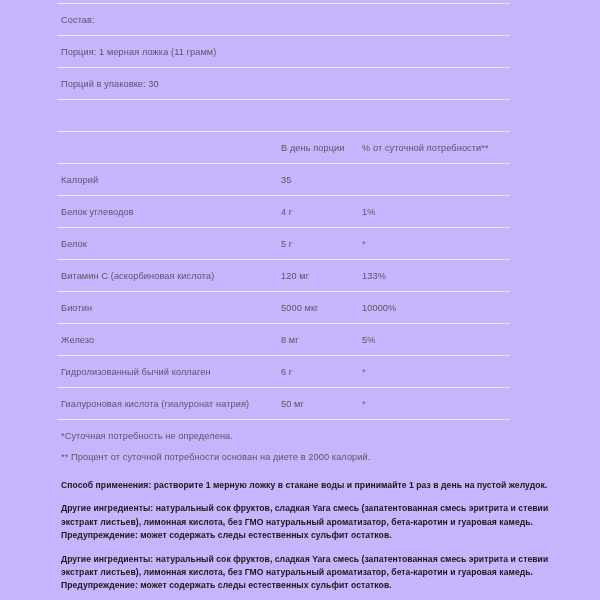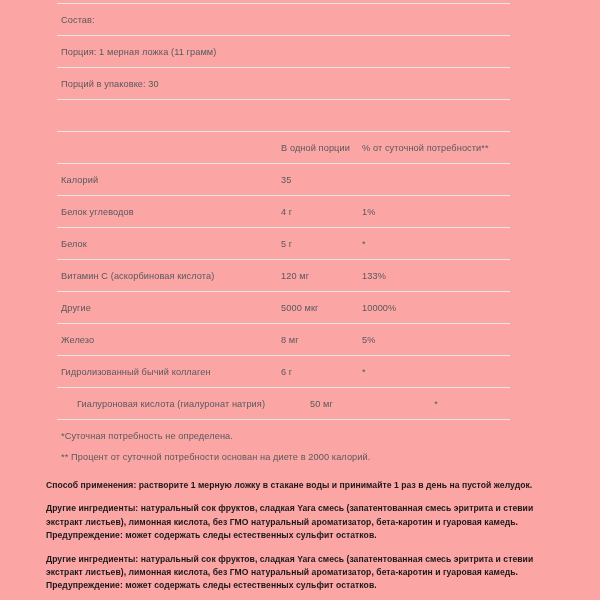--- a/index.html
+++ b/index.html
@@ -7,21 +7,21 @@
     margin: 0; padding: 0;
     width: 600px; height: 600px;
     background: #ffffff;
     font-family: "Liberation Sans", "DejaVu Sans", sans-serif;
     -webkit-font-smoothing: antialiased;
   }
   #page {
     position: relative;
     width: 600px;
     height: 600px;
-    background: #fca5a5;
+    background: #c4b5fd;
     overflow: hidden;
   }
 
   
   .sf-table {
     position: absolute;
     left: 57px;
     top: 3px;
     width: 453px;
     border-collapse: collapse;
@@ -31,21 +31,21 @@
   .sf-table td {
     border-top: 1px solid #e8e8e8;
     padding: 0 0 0 4px;
     font-size: 9.2px;
     color: #58595b;
     vertical-align: middle;
     font-weight: 400;
     letter-spacing: 0.1px;
     white-space: nowrap;
   }
-  .sf-table tr:last-child td { border-bottom: 1px solid #e8e8e8; text-align: center; }
+  .sf-table tr:last-child td { border-bottom: 1px solid #e8e8e8; }
   .col-name  { width: 224px; }
   .col-amt   { width: 81px; }
   .col-dv    { width: 148px; }
 
   td.c2 { padding-left: 0; }
   td.c3 { padding-left: 0; }
 
   .row-head td {
     color: #58595b;
   }
@@ -66,21 +66,21 @@
     font-size: 9.2px;
     color: #58595b;
     line-height: 21px;
     letter-spacing: 0.1px;
     white-space: nowrap;
   }
 
   
   .usage-block {
     position: absolute;
-    left: 46px;
+    left: 61px;
     top: 479px;
     width: 490px;
   }
   .usage-para {
     font-size: 8.6px;
     font-weight: bold;
     color: #1a1a1a;
     line-height: 13.4px;
     letter-spacing: 0.05px;
     margin: 0 0 10px 0;
@@ -117,21 +117,21 @@
       </tr>
 
       <tr class="row-spacer">
         <td></td>
         <td></td>
         <td></td>
       </tr>
 
       <tr class="row-head">
         <td class="c1"></td>
-        <td class="c2">В одной порции</td>
+        <td class="c2">В день порции</td>
         <td class="c3">% от суточной потребности**</td>
       </tr>
 
       <tr>
         <td class="c1">Калорий</td>
         <td class="c2">35</td>
         <td class="c3"></td>
       </tr>
       <tr>
         <td class="c1">Белок углеводов</td>
@@ -142,21 +142,21 @@
         <td class="c1">Белок</td>
         <td class="c2">5 г</td>
         <td class="c3">*</td>
       </tr>
       <tr>
         <td class="c1">Витамин С (аскорбиновая кислота)</td>
         <td class="c2">120 мг</td>
         <td class="c3">133%</td>
       </tr>
       <tr>
-        <td class="c1">Другие</td>
+        <td class="c1">Биотин</td>
         <td class="c2">5000 мкг</td>
         <td class="c3">10000%</td>
       </tr>
       <tr>
         <td class="c1">Железо</td>
         <td class="c2">8 мг</td>
         <td class="c3">5%</td>
       </tr>
       <tr>
         <td class="c1">Гидролизованный бычий коллаген</td>

